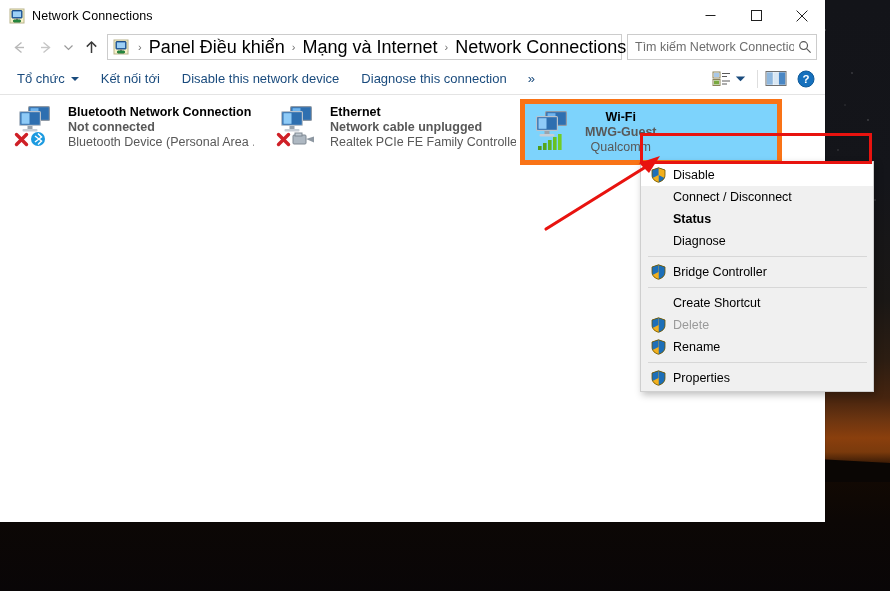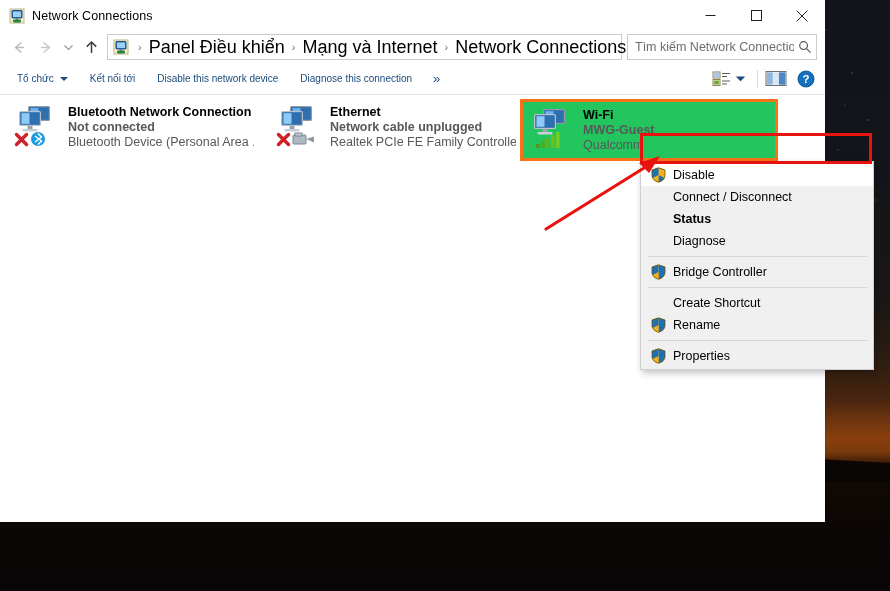--- a/index.html
+++ b/index.html
@@ -108,21 +108,21 @@
     overflow:hidden;
   }
   #searchbox .sb-icon{width:22px;display:flex;align-items:center;justify-content:center;}
 
   
   #cmdbar{
     height:31px;display:flex;align-items:center;
     border-bottom:1px solid #e4e4e4;background:#fff;position:relative;
   }
   .cmd{
-    font-size:10px;color:#1a4b7d;padding:0 11px;height:24px;line-height:24px;
+    font-size:13px;color:#1a4b7d;padding:0 11px;height:24px;line-height:24px;
     white-space:nowrap;cursor:default;
   }
   .cmd:first-child{margin-left:6px;}
   .cmd .caret{
     display:inline-block;margin-left:6px;
     border-left:4px solid transparent;border-right:4px solid transparent;
     border-top:4px solid #1a4b7d;vertical-align:middle;
   }
   .cmd-chevrons{font-size:13px;color:#1a4b7d;padding:0 10px;cursor:default;letter-spacing:-1px;}
   .cmd-right{position:absolute;right:6px;top:0;height:31px;display:flex;align-items:center;}
@@ -134,21 +134,21 @@
   
   #content{
     position:absolute;top:95px;left:0;right:0;bottom:0;background:#ffffff;
   }
   .conn-list{position:relative;}
   .conn{
     position:absolute;display:flex;align-items:flex-start;
     padding:4px 6px 5px 6px;
   }
   .conn.selected{
-    background:#22c55e;border:3px solid #f97316;
+    background:#7dd3fc;border:5px solid #f97316;text-align:center;
   }
   .conn .ic-wrap{
     position:relative;width:48px;height:44px;flex:none;margin-right:6px;
   }
   .conn .labels{padding-top:2px;min-width:0;}
   .conn .name{font-size:12.5px;color:#000;font-weight:bold;line-height:15px;white-space:nowrap;}
   .conn .sub{font-size:12.5px;color:#585858;line-height:15px;white-space:nowrap;font-weight:bold;}
   .conn .dev{font-size:12.5px;color:#585858;line-height:15px;white-space:nowrap;overflow:hidden;}
 
   
@@ -468,20 +468,33 @@
     <span class="mi-label">Bridge Controller</span>
   </div>
 
   <div class="mi-sep"></div>
 
   <div class="mi">
     <span class="mi-ic"></span>
     <span class="mi-label">Create Shortcut</span>
   </div>
 
+  <div class="mi disabled">
+    <span class="mi-ic">
+      <svg width="15" height="16" viewBox="0 0 15 16">
+        <path d="M7.5 0.8 L14 3 L14 8.2 C14 12 10.8 14.4 7.5 15.2 C4.2 14.4 1 12 1 8.2 L1 3 Z" fill="#f2b01e"></path>
+        <path d="M7.5 0.8 L14 3 L14 8.2 C14 9.2 13.8 10.1 13.5 10.9 L7.5 8 Z" fill="#f2b01e"></path>
+        <path d="M7.5 0.8 L14 3 L14 8.2 C14 12 10.8 14.4 7.5 15.2 Z" fill="#1d6fb8"></path>
+        <path d="M7.5 0.8 L1 3 L1 8.2 C1 12 4.2 14.4 7.5 15.2 Z" fill="#f2b01e"></path>
+        <path d="M1 3 L7.5 0.8 L7.5 8 L1.5 10.9 C1.2 10.1 1 9.2 1 8.2 Z" fill="#1d6fb8"></path>
+        <path d="M7.5 0.8 L14 3 L14 8.2 C14 12 10.8 14.4 7.5 15.2 C4.2 14.4 1 12 1 8.2 L1 3 Z" fill="none" stroke="#6b5400" stroke-width="0.8"></path>
+      </svg>
+    </span>
+    <span class="mi-label">Delete</span>
+  </div>
 
   <div class="mi">
     <span class="mi-ic">
       <svg width="15" height="16" viewBox="0 0 15 16">
         <path d="M7.5 0.8 L14 3 L14 8.2 C14 12 10.8 14.4 7.5 15.2 C4.2 14.4 1 12 1 8.2 L1 3 Z" fill="#f2b01e"></path>
         <path d="M7.5 0.8 L14 3 L14 8.2 C14 9.2 13.8 10.1 13.5 10.9 L7.5 8 Z" fill="#f2b01e"></path>
         <path d="M7.5 0.8 L14 3 L14 8.2 C14 12 10.8 14.4 7.5 15.2 Z" fill="#1d6fb8"></path>
         <path d="M7.5 0.8 L1 3 L1 8.2 C1 12 4.2 14.4 7.5 15.2 Z" fill="#f2b01e"></path>
         <path d="M1 3 L7.5 0.8 L7.5 8 L1.5 10.9 C1.2 10.1 1 9.2 1 8.2 Z" fill="#1d6fb8"></path>
         <path d="M7.5 0.8 L14 3 L14 8.2 C14 12 10.8 14.4 7.5 15.2 C4.2 14.4 1 12 1 8.2 L1 3 Z" fill="none" stroke="#6b5400" stroke-width="0.8"></path>

